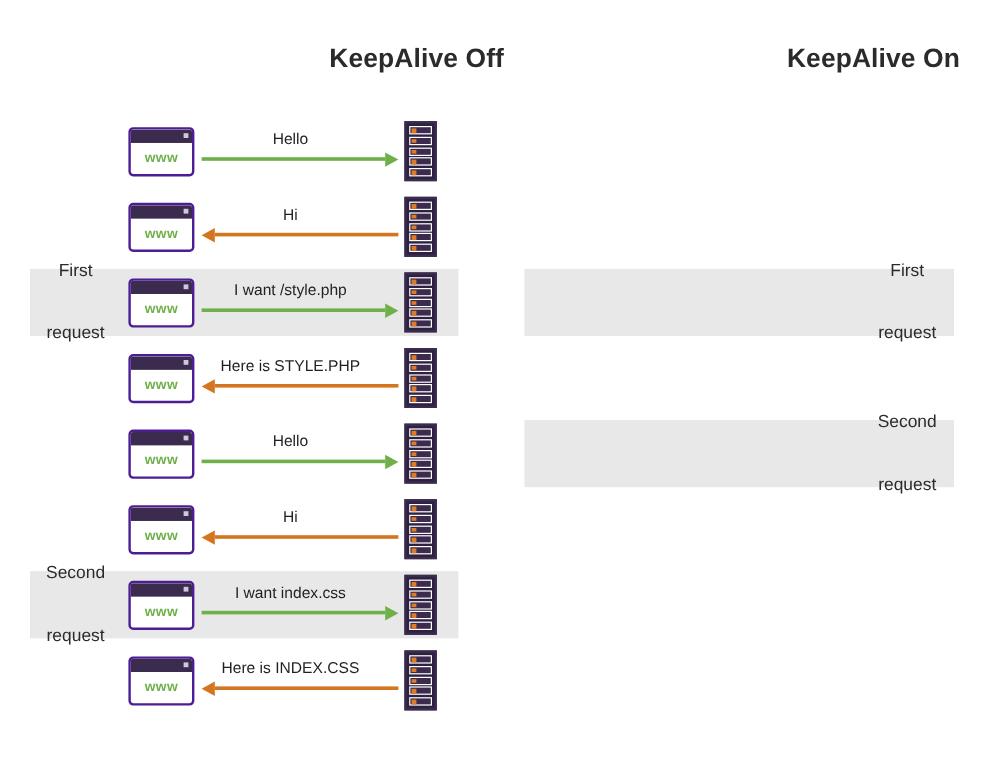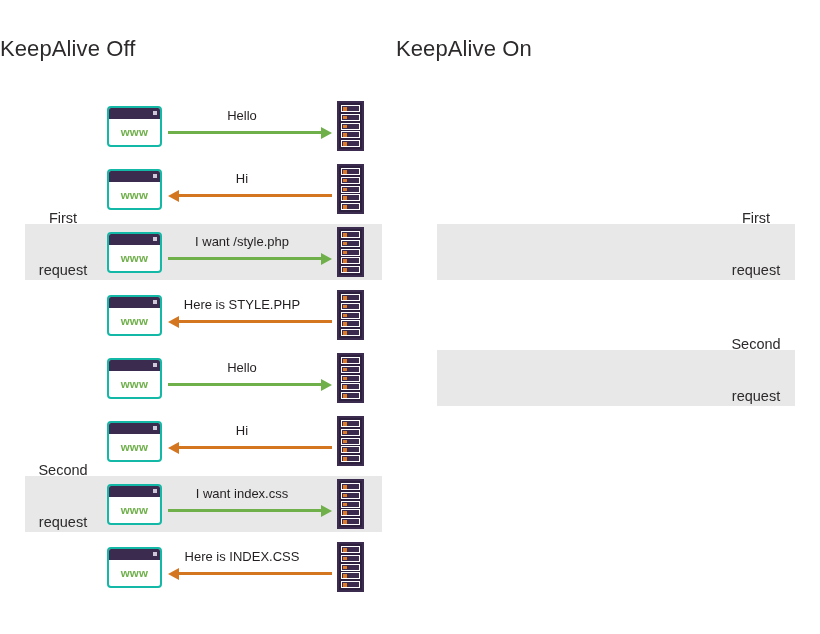--- a/index.html
+++ b/index.html
@@ -20,28 +20,28 @@
   .diagram {
     position: relative;
     width: 820px;
     height: 634px;
   }
 
   
   .col-title {
     position: absolute;
     font-size: 22px;
-    font-weight: 400;
+    font-weight: 700;
     color: #2d2a2b;
     letter-spacing: 0.1px;
-    text-align: left;
+    text-align: right;
     white-space: nowrap;
   }
   #title-off  { left: 0px;   top: 36px; width: 420px; }
-  #title-on   { left: 396px; top: 36px; width: 420px; }
+  #title-on   { left: 380px; top: 36px; width: 420px; }
 
   
   .column {
     position: absolute;
     top: 0;
     height: 634px;
   }
   #column-off { left: 0px;   width: 420px; }
   #column-on  { left: 400px; width: 420px; }
 
@@ -64,38 +64,38 @@
 
   
   .side-label {
     position: absolute;
     top: 0;
     height: 56px;
     width: 78px;
     display: flex;
     flex-direction: column;
     align-items: center;
-    justify-content: flex-end;
+    justify-content: center;
     font-size: 14.5px;
     line-height: 19px;
     color: #2d2a2b;
     text-align: center;
     gap: 33px;
   }
   #column-off .side-label { left: 24px; }
   #column-on  .side-label { left: 317px; }
 
   
   .browser {
     position: absolute;
     top: 8px;
     width: 55px;
     height: 41px;
     box-sizing: border-box;
-    border: 2px solid #14b8a6;
+    border: 2px solid #4c1d95;
     border-radius: 4px;
     background: #ffffff;
     overflow: hidden;
   }
   #column-off .browser { left: 107px; }
 
   .browser-bar {
     position: absolute;
     left: 0; top: 0; right: 0;
     height: 10px;

